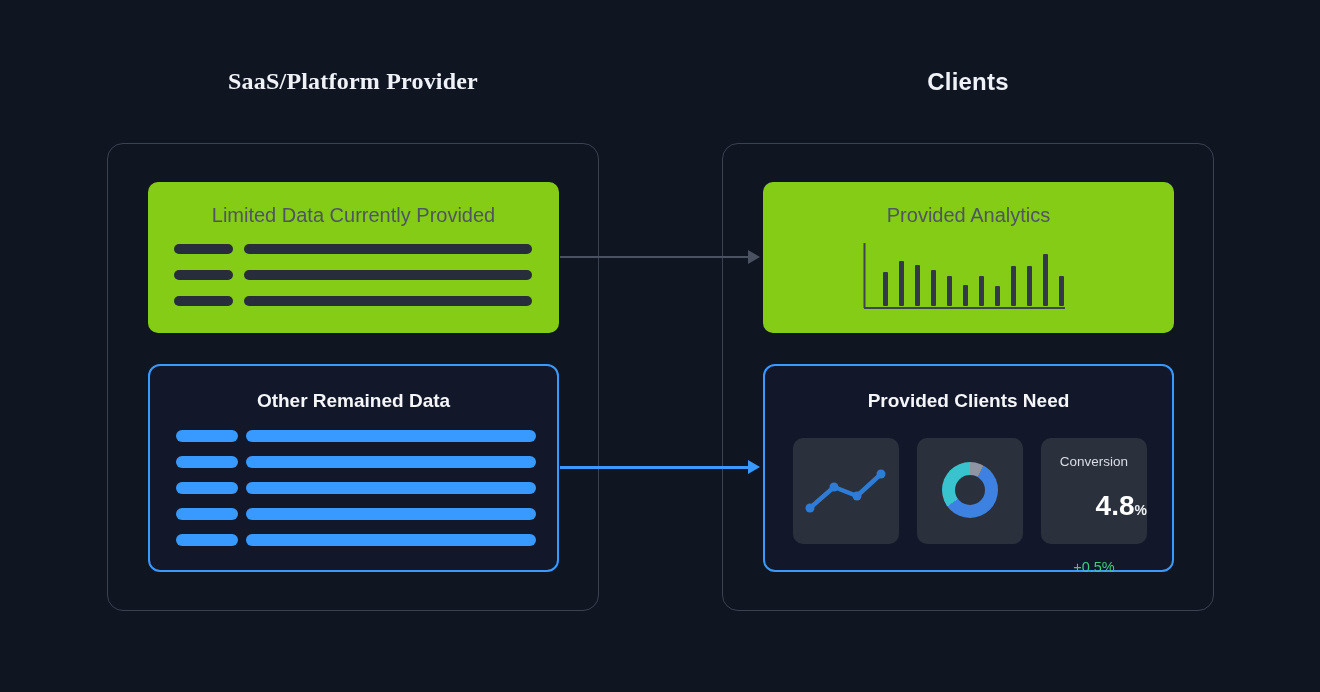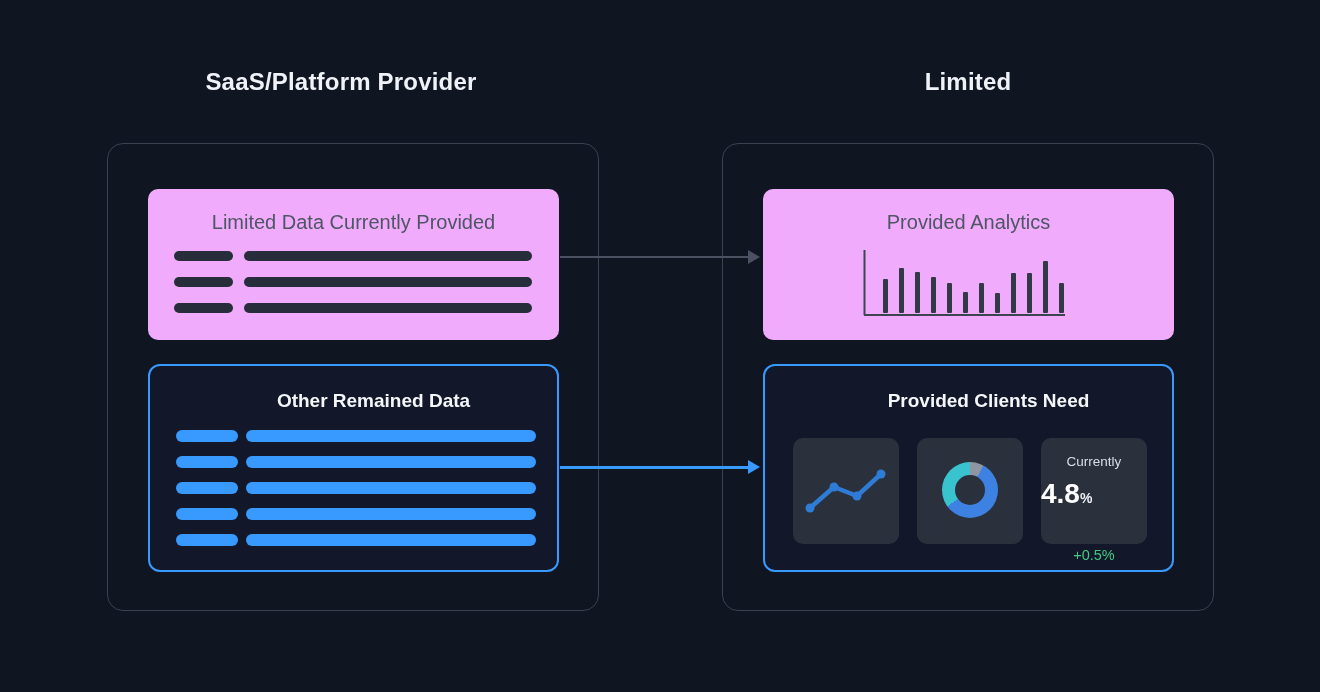--- a/index.html
+++ b/index.html
@@ -6,37 +6,37 @@
   .stage{
     position:relative;width:1320px;height:692px;overflow:hidden;
     background:#101522;
     font-family:"Liberation Sans", sans-serif;
     -webkit-font-smoothing:antialiased;
   }
   .col-title{
     position:absolute;top:68px;width:492px;text-align:center;
     font-size:24px;font-weight:700;color:#eff2f7;letter-spacing:.2px;
   }
-  .col-title.left{left:95px;}
+  .col-title.left{left:107px;font-family:Liberation Serif, serif;}
   .col-title.right{left:722px;}
 
   .panel{
     position:absolute;top:143px;width:490px;height:466px;
     border:1px solid #3a4150;border-radius:16px;
   }
   .panel.left{left:107px;}
   .panel.right{left:722px;}
 
   .card{position:absolute;left:40px;width:411px;border-radius:10px;box-sizing:border-box;}
-  .card.mutedcard{top:45px;height:151px;background:#f0abfc;}
+  .card.mutedcard{top:38px;height:151px;background:#84cc16;}
   .card.accentcard{top:220px;height:208px;background:#121829;border:2px solid #3899ff;border-radius:12px;}
 
   .card-title{width:100%;text-align:center;}
   .muted-title{padding-top:22px;font-size:20px;font-weight:500;color:#4e5563;}
-  .accent-title{padding-top:24px;font-size:19px;font-weight:700;color:#f4f6f9;padding-left:20px;}
+  .accent-title{padding-top:24px;font-size:19px;font-weight:700;color:#f4f6f9;}
 
   
   .sk-wrap{position:absolute;left:26px;}
   .sk-wrap.muted{top:62px;}
   .sk-wrap.accent{top:64px;}
   .sk-row{display:flex;margin-bottom:16px;}
   .sk-wrap.accent .sk-row{margin-bottom:14px;}
   .sk-bar{border-radius:6px;background:var(--bar-color,#272d3a);}
   .sk-wrap.muted .sk-short{width:59px;height:10px;margin-right:11px;}
   .sk-wrap.muted .sk-long{width:288px;height:10px;}
@@ -57,21 +57,21 @@
 
   .donut{
     position:absolute;left:25px;top:24px;width:56px;height:56px;border-radius:50%;
   }
   .donut-hole{
     position:absolute;left:13px;top:13px;width:30px;height:30px;border-radius:50%;
     background:#2a303c;
   }
 
   .conv-label{margin-top:16px;text-align:center;font-size:13.5px;color:#d9dde6;}
-  .conv-value{margin-top:10px;text-align:left;color:#ffffff;font-weight:700;font-size:28px;line-height:30px;}
+  .conv-value{margin-top:22px;text-align:right;color:#ffffff;font-weight:700;font-size:28px;line-height:30px;}
   .conv-unit{font-size:14px;font-weight:700;color:#eceff4;}
   .conv-delta{margin-top:3px;text-align:center;font-size:14.5px;font-weight:500;color:#41c982;}
 
   
   .arrow{position:absolute;width:200px;height:14px;}
   .arrow .shaft{position:absolute;left:0;top:6px;width:188px;height:2px;background:var(--arrow-color,#4a5160);}
   .arrow.blue .shaft{top:5.5px;height:3px;}
   .arrow .head{
     position:absolute;left:188px;top:0;width:0;height:0;
     border-top:7px solid transparent;border-bottom:7px solid transparent;
@@ -79,21 +79,21 @@
   }
   .arrow.gray{left:560px;top:250px;}
   .arrow.blue{left:560px;top:460px;}
 </style>
 </head>
 <body>
 
 <div class="stage">
 
   <div class="col-title left">SaaS/Platform Provider</div>
-  <div class="col-title right">Limited</div>
+  <div class="col-title right">Clients</div>
 
   <div class="panel left">
 
     <div class="card mutedcard">
       <div class="card-title muted-title">Limited Data Currently Provided</div>
       <div class="sk-wrap muted" style="--bar-color: #272d3a;">
           <div class="sk-row">
             <div class="sk-bar sk-short"></div>
             <div class="sk-bar sk-long"></div>
           </div>
@@ -173,21 +173,21 @@
           </svg>
       </div>
 
       <div class="widget w2">
         <div class="donut" id="donut" style="background: conic-gradient(rgb(142, 150, 164) 0%, rgb(142, 150, 164) 8%, rgb(61, 130, 226) 8%, rgb(61, 130, 226) 65%, rgb(56, 195, 207) 65%, rgb(56, 195, 207) 100%);">
           <div class="donut-hole"></div>
         </div>
       </div>
 
       <div class="widget w3">
-        <div class="conv-label">Currently</div>
+        <div class="conv-label">Conversion</div>
         <div class="conv-value"><span>4.8</span><span class="conv-unit">%</span></div>
         <div class="conv-delta" style="color: rgb(65, 201, 130); margin-top: 34px;">+0.5%</div>
       </div>
     </div>
 
   </div>
 
   <div class="arrow gray" style="--arrow-color: #4a5160;">
     <div class="shaft"></div>
     <div class="head"></div>

